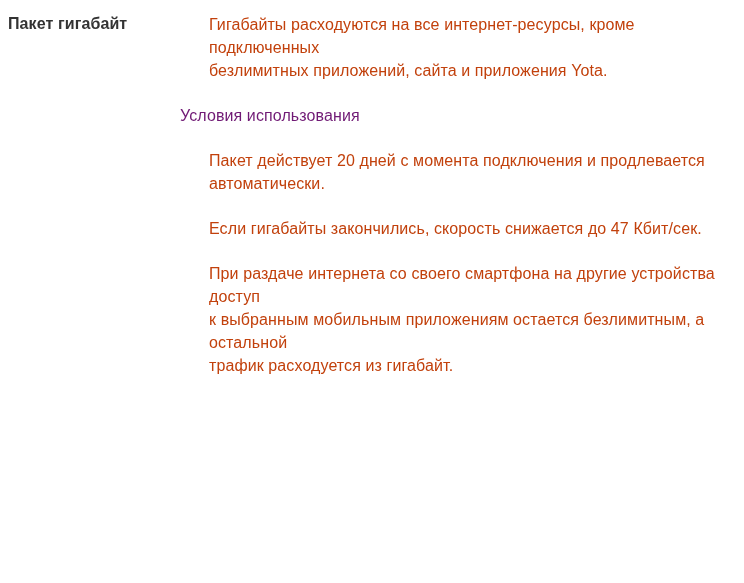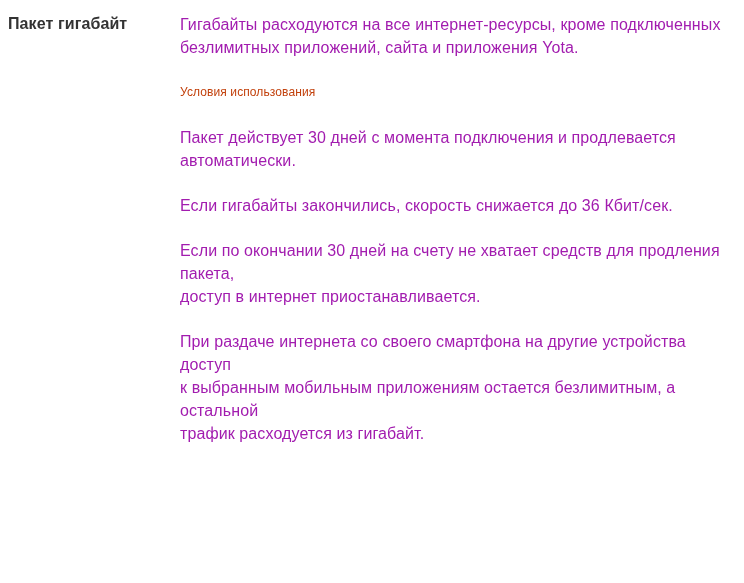--- a/index.html
+++ b/index.html
@@ -28,48 +28,47 @@
     letter-spacing: 0.1px;
   }
   .desc-col {
     flex: 1 1 auto;
     min-width: 0;
     padding-top: 1px;
   }
   .para {
     font-size: 16px;
     line-height: 23px;
-    color: #a21caf;
+    color: #c2410c;
     white-space: pre-line;
     margin-bottom: 22px;
     letter-spacing: 0.1px;
+    margin-left: 29px;
   }
   .para:last-child { margin-bottom: 0; }
   .subheading {
-    font-size: 12px;
+    font-size: 16px;
     line-height: 23px;
-    color: #c2410c;
+    color: #701a75;
     white-space: pre-line;
     margin-bottom: 22px;
     letter-spacing: 0.1px;
   }
 </style>
 </head>
 <body>
 
 <div class="row">
   <div class="term-col">
     <div class="term">Пакет гигабайт</div>
   </div>
   <div class="desc-col">
     <p class="para">Гигабайты расходуются на все интернет-ресурсы, кроме подключенных
 безлимитных приложений, сайта и приложения Yota.</p>
     <p class="subheading">Условия использования</p>
-    <p class="para">Пакет действует 30 дней с момента подключения и продлевается
+    <p class="para">Пакет действует 20 дней с момента подключения и продлевается
 автоматически.</p>
-    <p class="para">Если гигабайты закончились, скорость снижается до 36 Кбит/сек.</p>
-    <p class="para">Если по окончании 30 дней на счету не хватает средств для продления пакета,
-доступ в интернет приостанавливается.</p>
+    <p class="para">Если гигабайты закончились, скорость снижается до 47 Кбит/сек.</p>
     <p class="para">При раздаче интернета со своего смартфона на другие устройства доступ
 к выбранным мобильным приложениям остается безлимитным, а остальной
 трафик расходуется из гигабайт.</p>
   </div>
 </div>
 
 </body></html>

